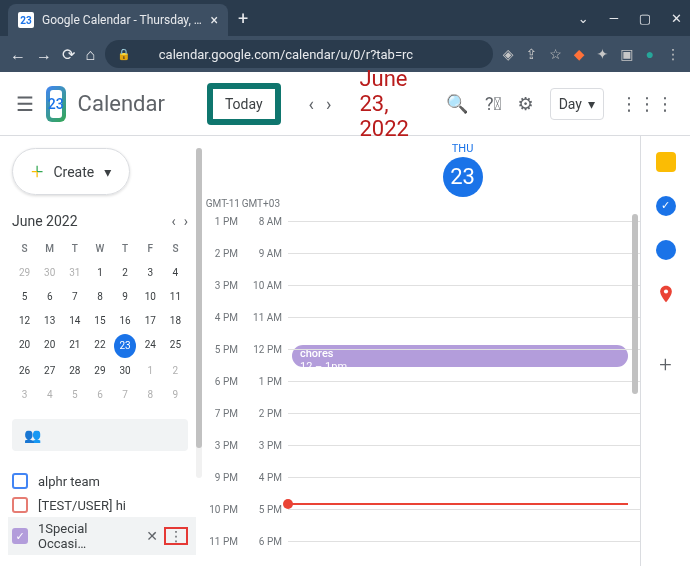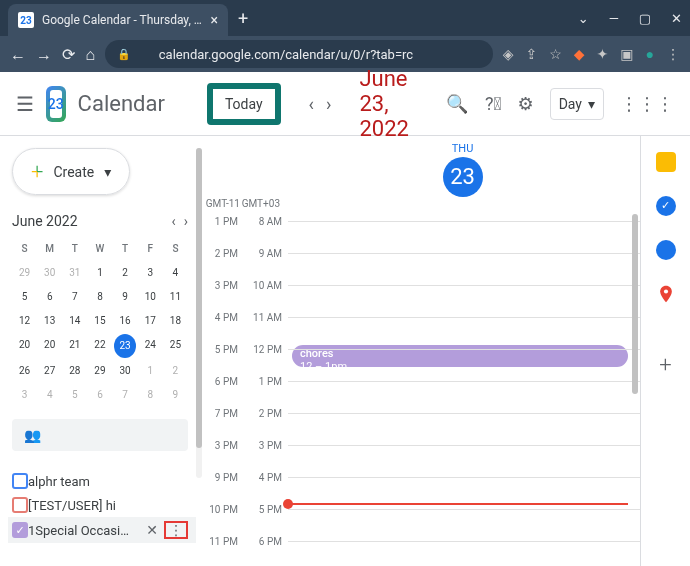--- a/index.html
+++ b/index.html
@@ -50,21 +50,21 @@
   .mini-cal-header { display: flex; justify-content: space-between; align-items: center; font-size: 14px; color: #3c4043; margin-bottom: 8px; }
   .mini-cal-nav { display:flex; gap:8px; color:#5f6368;font-size:14px;}
   .mini-cal-grid { display: grid; grid-template-columns: repeat(7, 1fr); gap: 0; }
   .mini-cal-grid > div { text-align: center; font-size: 10px; height: 24px; line-height: 24px; color: #3c4043; }
   .mini-cal-dow { color: #70757a !important; font-weight: 500; }
   .mini-cal-dim { color: #b0b0b0 !important; }
   .mini-cal-today { background: #1a73e8; color: #fff !important; border-radius: 50%; width:22px;height:22px;line-height:22px; margin:1px auto;}
   .search-people { margin-top: 12px; background: #f1f3f4; border-radius: 4px; padding: 8px 12px; display: flex; gap: 12px; font-size: 14px; color: #5f6368; margin-right:12px;}
   .my-cals { margin-top: 18px; padding-right:12px;}
   .my-cals-header { display: flex; justify-content: space-between; font-size: 14px; color: #3c4043; margin-bottom: 8px;}
-  .cal-item { display: flex; align-items: center; padding: 4px 0; font-size: 13px; color: #3c4043; position:relative;}
+  .cal-item { display: flex; align-items: center; gap: 10px; padding: 4px 0; font-size: 13px; color: #3c4043; position:relative;}
   .cal-check { width: 16px; height: 16px; border: 2px solid; border-radius: 3px; flex-shrink:0; display:flex;align-items:center;justify-content:center;}
   .cal-check.checked::after{content:"✓";color:#fff;font-size:11px;line-height:1;}
   .cal-item.hover { background: #f1f3f4; margin: 0 -8px 0 -4px; padding: 4px 8px 4px 4px; }
   .cal-item-actions { margin-left: auto; display:flex; gap:6px; align-items:center;}
   .cal-x{color:#5f6368;font-size:14px;}
   .dots-highlight { border: 2px solid #e53935; padding: 0 3px; color:#5f6368; line-height:1;font-size:14px;}
   
   .scroll-track{position:absolute; right:-2px; top:12px; width:6px; height:330px; background:#f1f1f1; border-radius:3px;}
   .scroll-thumb{width:6px;height:300px;background:#c1c1c1;border-radius:3px;}
   

